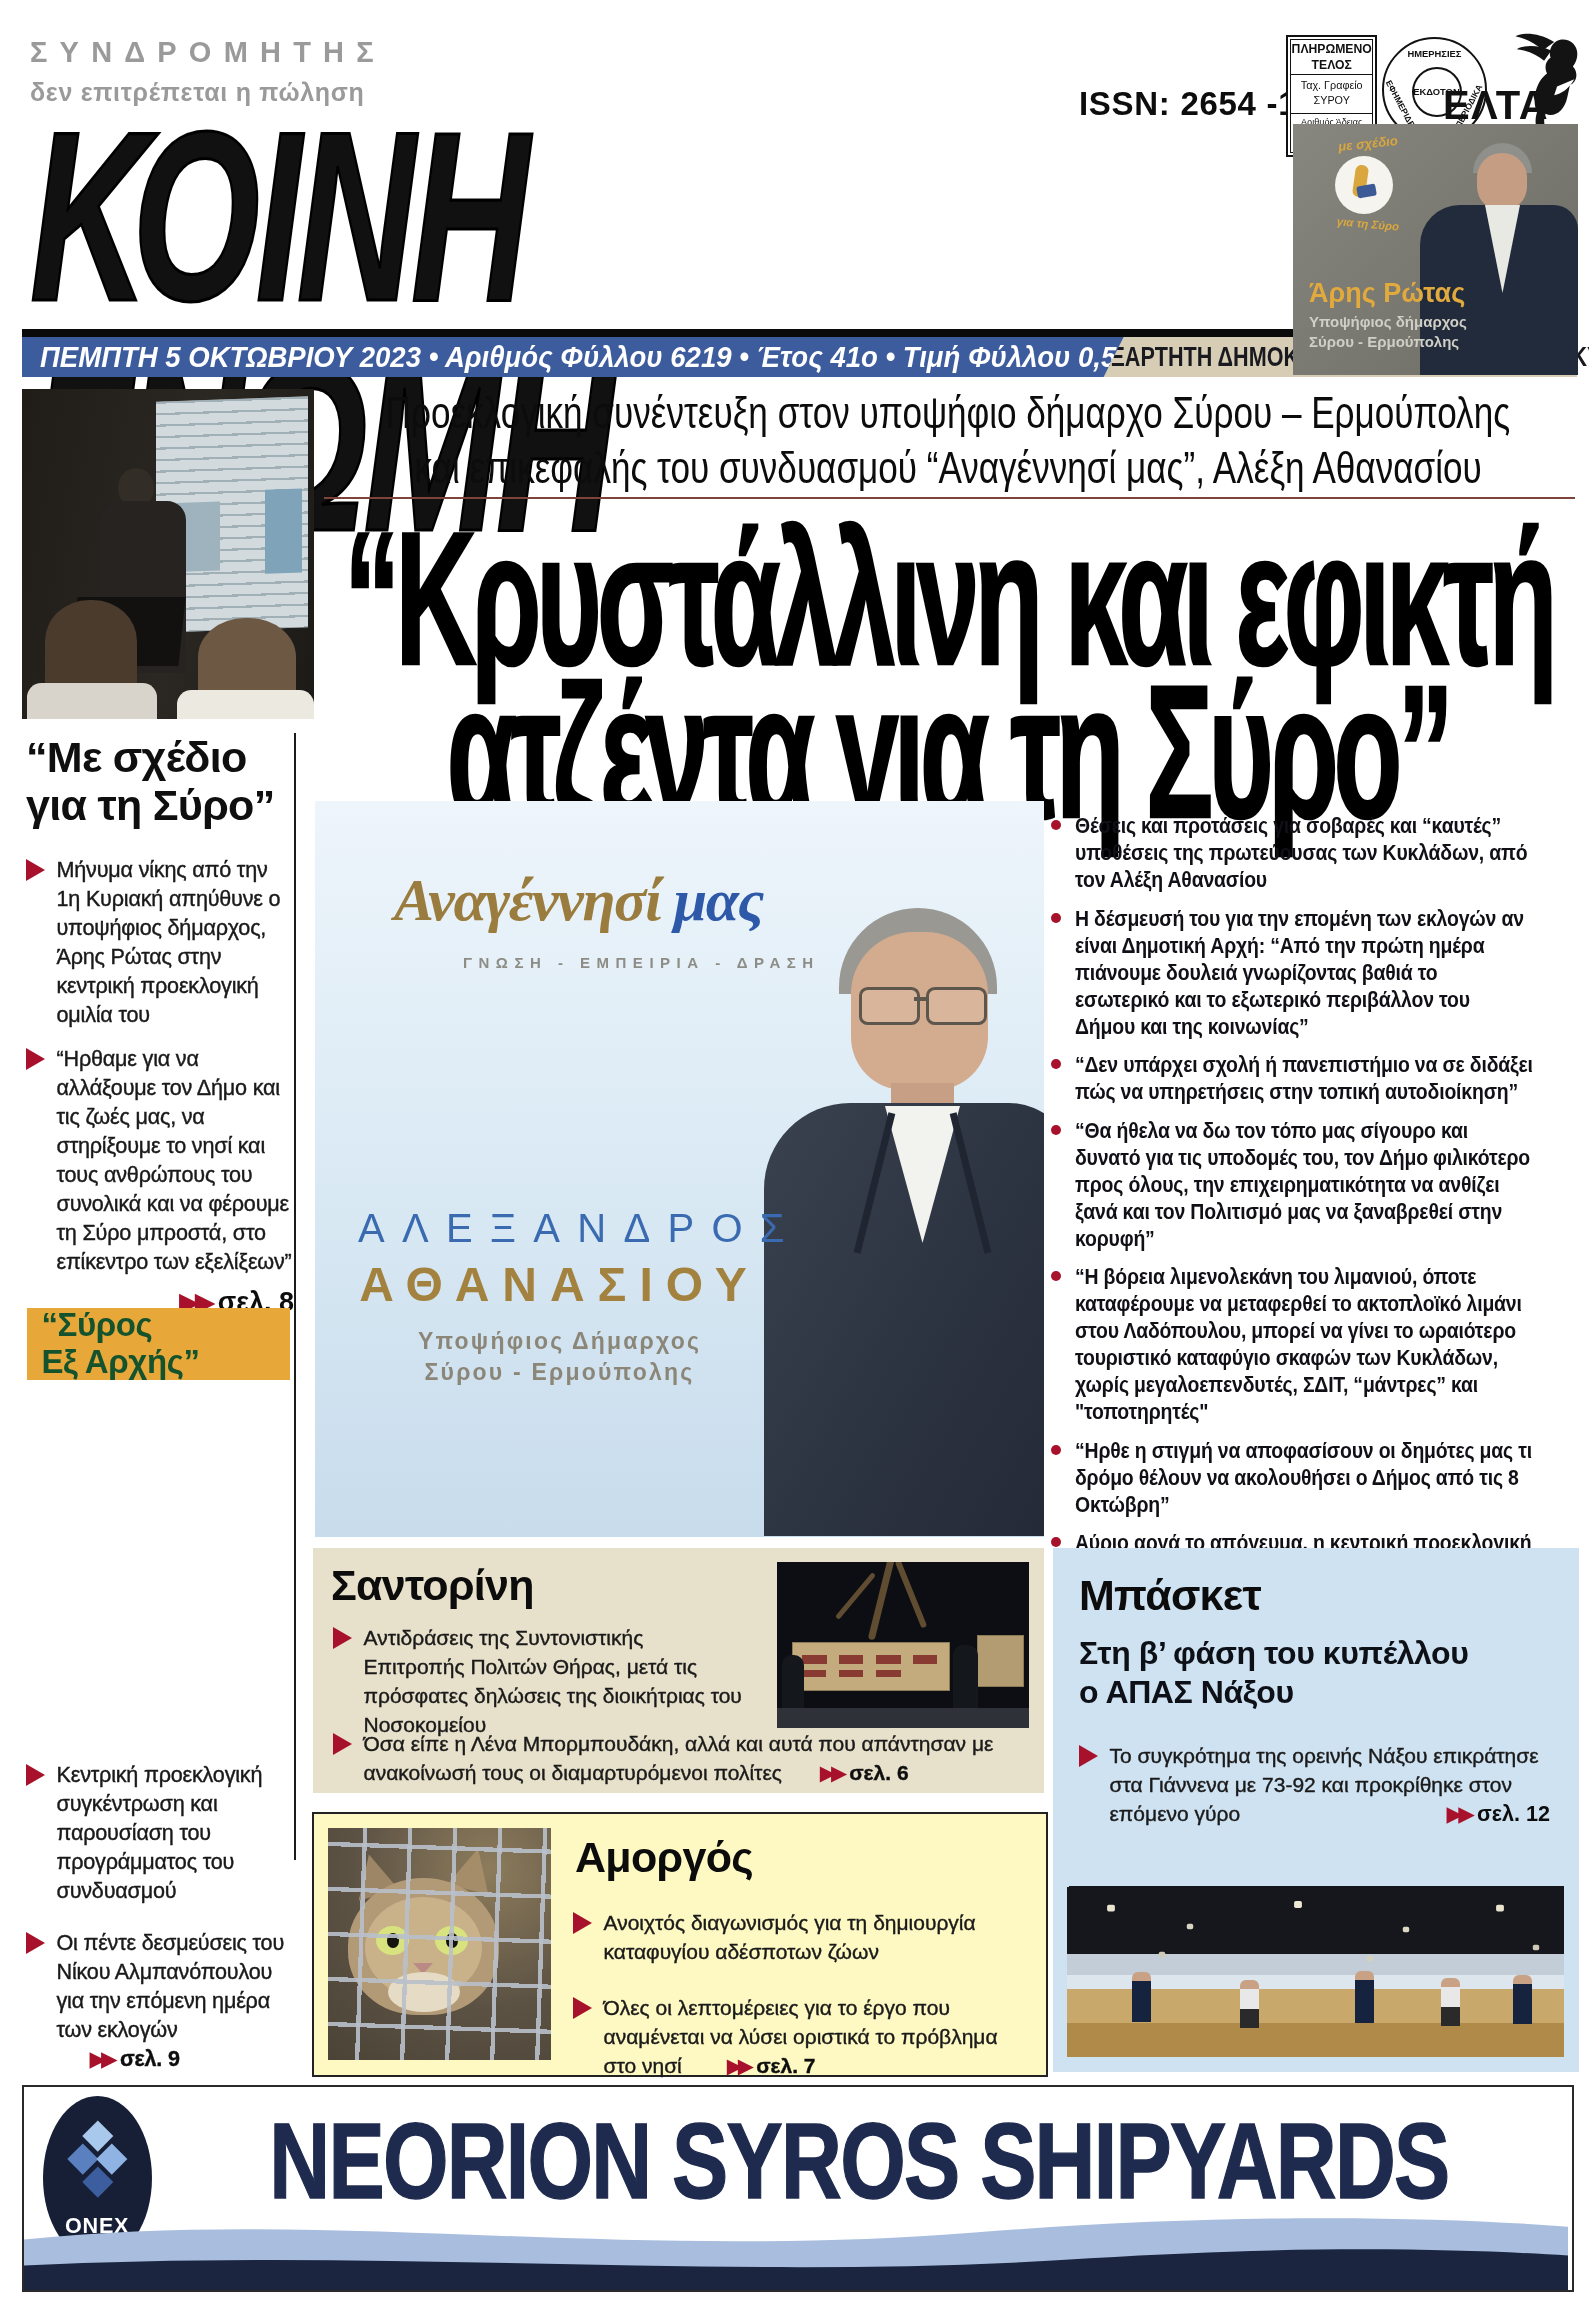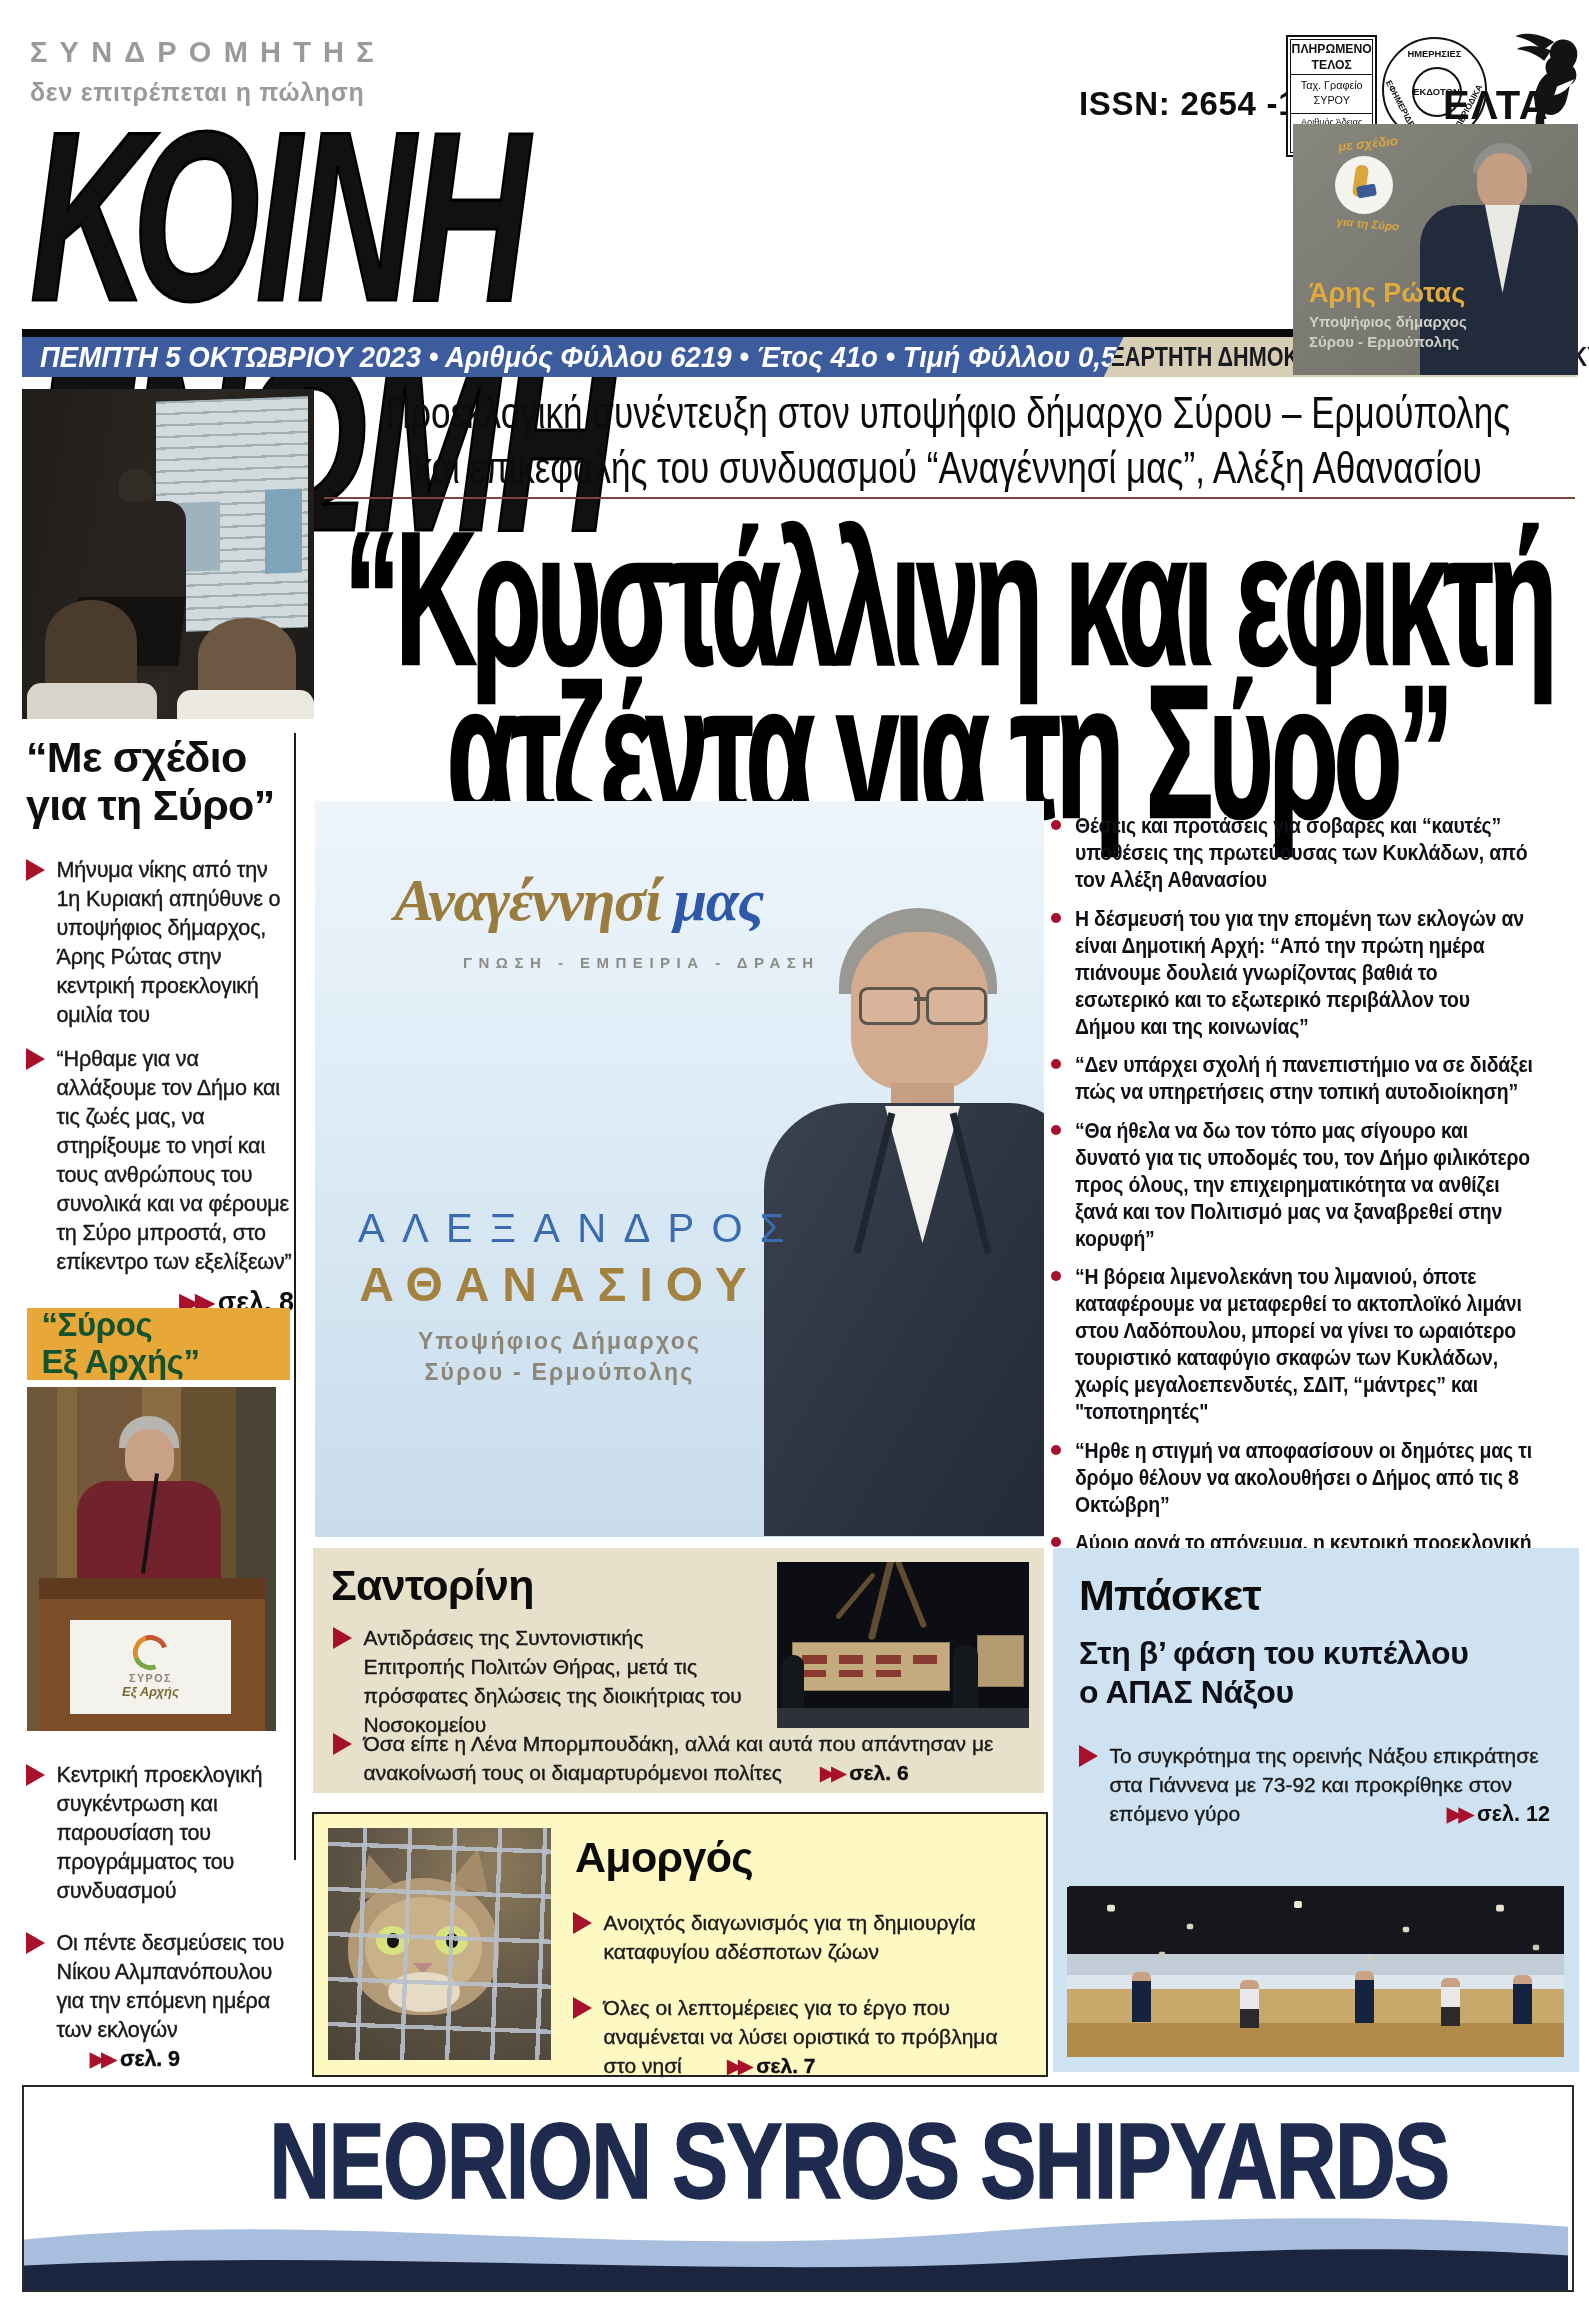--- a/index.html
+++ b/index.html
@@ -266,32 +266,20 @@
     </div>
   </div>
 
   <div class="abs divider" style="left:294px;top:733px;width:2.2px;height:1127px;"></div>
 
   <div class="abs ybox" style="left:27px;top:1308px;width:249px;height:72px;">
     <div>“Σύρος</div>
     <div>Εξ Αρχής”</div>
   </div>
 
-  <div class="photo podium" style="left:27px;top:1387px;width:249px;height:344px;">
-    <div class="phair" style="left:92px;top:29px;width:60px;height:32px;"></div>
-    <div class="pface" style="left:98px;top:42px;width:49px;height:58px;"></div>
-    <div class="pshirt" style="left:50px;top:94px;width:144px;height:115px;"></div>
-    <div class="pmic" style="left:121px;top:86px;width:3.6px;height:101px;transform:rotate(8deg);"></div>
-    <div class="pdesk" style="left:11.5px;bottom:0;width:226px;height:153px;"></div>
-    <div class="psign" style="left:43px;bottom:17.3px;width:161px;height:94px;">
-      <div class="pcrescent"></div>
-      <div class="t1">ΣΥΡΟΣ</div>
-      <div class="t2">Εξ Αρχής</div>
-    </div>
-  </div>
 
   <div class="abs" style="left:26px;top:1760px;width:268px;">
     <div class="brow">
       <span class="tri"></span>
       <div class="btext">Κεντρική προεκλογική συγκέντρωση και παρουσίαση του προγράμματος του συνδυασμού</div>
     </div>
     <div class="brow" style="margin-top:23px;">
       <span class="tri"></span>
       <div class="btext">
         <span>Οι πέντε δεσμεύσεις του Νίκου Αλμπανόπουλου για την επόμενη ημέρα των εκλογών</span>
@@ -428,20 +416,27 @@
       <div class="lights"></div>
       <div class="player" style="left:65px;top:86px;width:19px;height:50px;background:linear-gradient(180deg,#c9a185 0 8.6px,#16233e 8.6px 100%);"></div>
       <div class="player" style="left:173px;top:94px;width:19px;height:48px;background:linear-gradient(180deg,#c9a185 0 8.6px,#e8e8e8 8.6px 60%,#2a2a2a 60% 100%);"></div>
       <div class="player" style="left:288px;top:85px;width:19px;height:52px;background:linear-gradient(180deg,#c9a185 0 8.6px,#16233e 8.6px 100%);"></div>
       <div class="player" style="left:374px;top:92px;width:19px;height:48px;background:linear-gradient(180deg,#c9a185 0 8.6px,#e8e8e8 8.6px 60%,#2a2a2a 60% 100%);"></div>
       <div class="player" style="left:446px;top:89px;width:19px;height:49px;background:linear-gradient(180deg,#c9a185 0 8.6px,#16233e 8.6px 100%);"></div>
     </div>
   </div>
 
   <div class="abs adbox" style="left:21.6px;top:2085px;width:1548px;height:203px;">
+    <div class="onex" style="left:19px;top:8.6px;width:109px;height:164px;">
+      <div class="dia" style="left:44px;top:29px;background:#a9c9ec;"></div>
+      <div class="dia" style="left:29.5px;top:52px;background:#5b80c0;"></div>
+      <div class="dia" style="left:58px;top:52px;background:#8fb4e3;"></div>
+      <div class="dia" style="left:44px;top:75px;background:#3c5e9e;"></div>
+      <div class="onextxt" style="top:117px;">ONEX</div>
+    </div>
     <div class="abs neorwrap" style="left:130px;top:16px;width:1411px;height:115px;">
       <span class="neor-inner">NEORION SYROS SHIPYARDS</span>
     </div>
     <svg class="abs" style="left:0;bottom:0;" width="1544" height="95" viewBox="0 0 2144 132" preserveAspectRatio="none">
       <path d="M0,62 C420,18 820,92 1320,52 C1680,24 1960,30 2144,44 L2144,132 L0,132 Z" fill="#a9bedf"></path>
       <path d="M0,98 C520,72 980,122 1480,88 C1800,68 2010,76 2144,84 L2144,132 L0,132 Z" fill="#1b2540"></path>
     </svg>
   </div>
 
 </div>

